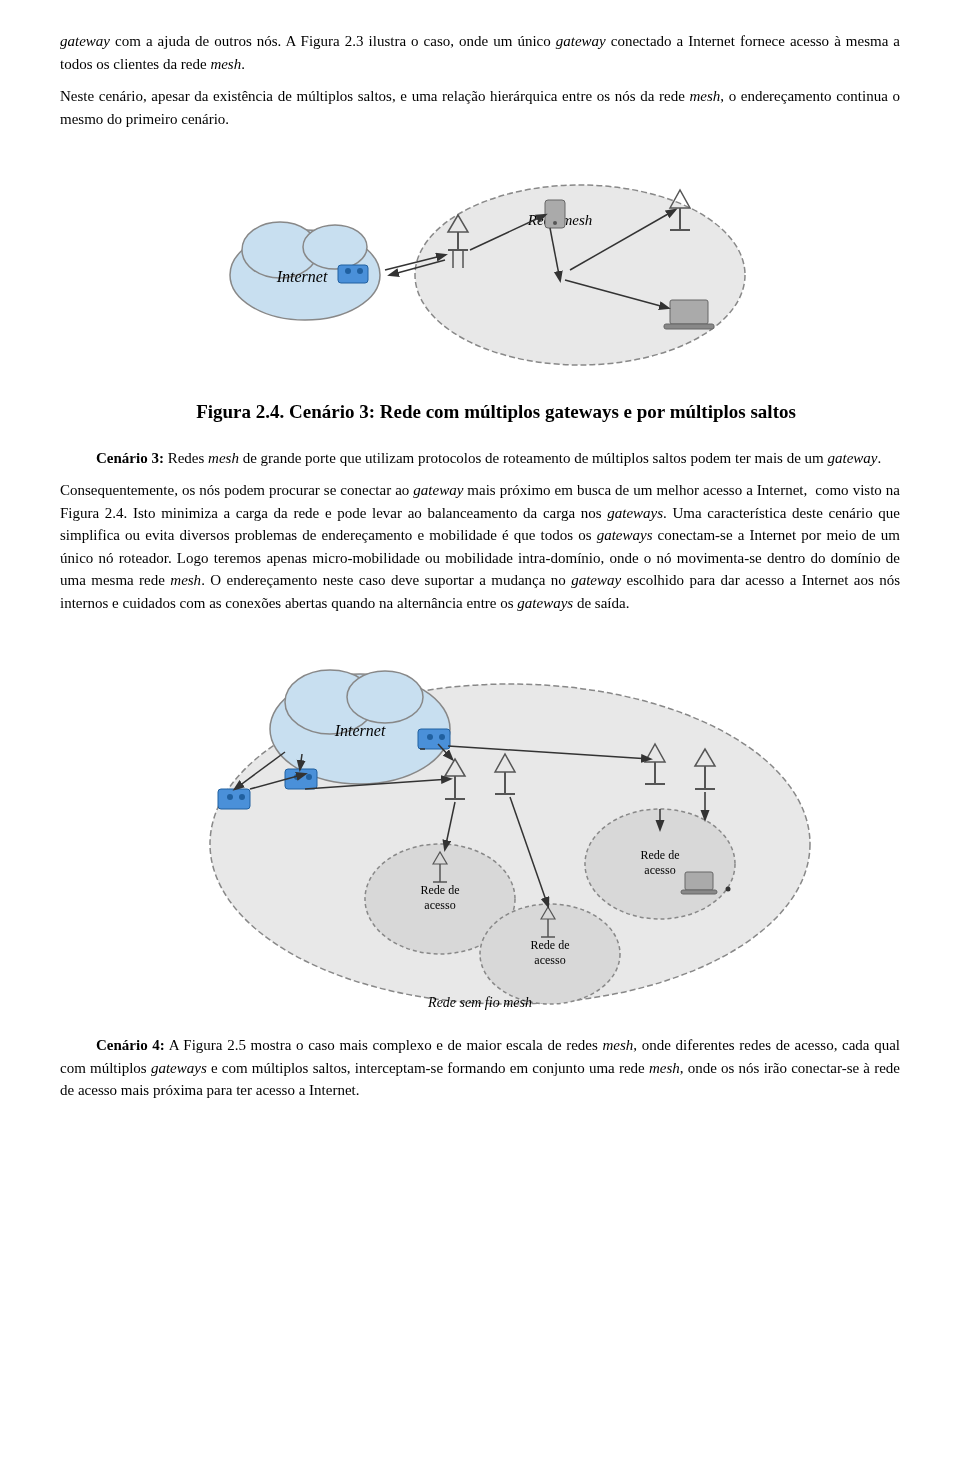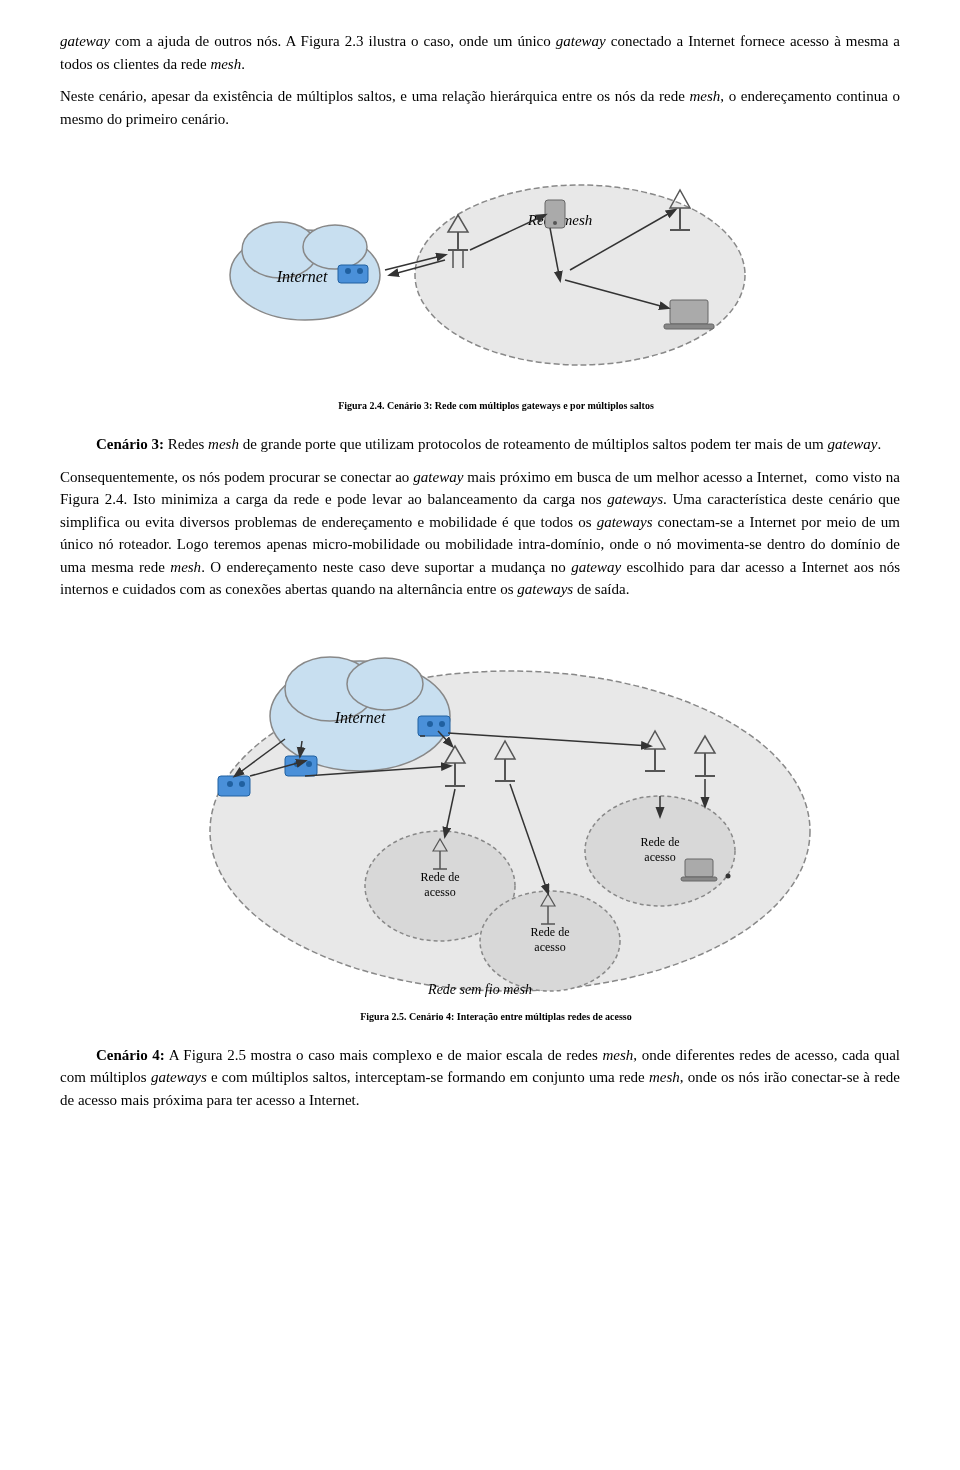--- a/index.html
+++ b/index.html
@@ -16,21 +16,21 @@
       text-align: justify;
       margin-bottom: 10px;
     }
     .figure-container {
       display: flex;
       flex-direction: column;
       align-items: center;
       margin: 20px auto;
     }
     .figure-caption {
-      font-size: 10px;
+      font-size: 19px;
       text-align: right;
       margin-top: 8px;
       margin-left: 32px;
     }
     .figure-caption strong {
       font-weight: bold;
     }
     
     .diagram-svg {
       display: block;
@@ -202,21 +202,18 @@
     <line x1="325" y1="168" x2="315" y2="215" stroke="#333" stroke-width="1.5" marker-end="url(#arr3)"></line>
     <line x1="380" y1="163" x2="418" y2="272" stroke="#333" stroke-width="1.5" marker-end="url(#arr3)"></line>
     <line x1="575" y1="158" x2="575" y2="185" stroke="#333" stroke-width="1.5" marker-end="url(#arr3)"></line>
 
     <line x1="120" y1="155" x2="175" y2="140" stroke="#333" stroke-width="1.5" marker-end="url(#arr3)"></line>
     <line x1="175" y1="155" x2="320" y2="145" stroke="#333" stroke-width="1.5" marker-end="url(#arr3)"></line>
 
     <text x="350" y="373" font-size="14" font-style="italic" text-anchor="middle" font-family="Times New Roman">Rede sem fio <tspan font-style="italic">mesh</tspan></text>
   </svg>
 
-  <div class="figure-caption">
-    <strong>Figura 2.5. Cenário 4: Interação entre múltiplas redes de acesso</strong>
-  </div>
 </div>
 
 <p class="paragraph">
   <span class="cenario-label">Cenário 4:</span>
   <span> A Figura 2.5 mostra o caso mais complexo e de maior escala de redes <em>mesh</em>, onde diferentes redes de acesso, cada qual com múltiplos <em>gateways</em> e com múltiplos saltos, interceptam-se formando em conjunto uma rede <em>mesh</em>, onde os nós irão conectar-se à rede de acesso mais próxima para ter acesso a Internet.</span>
 </p>
 
 </body></html>

